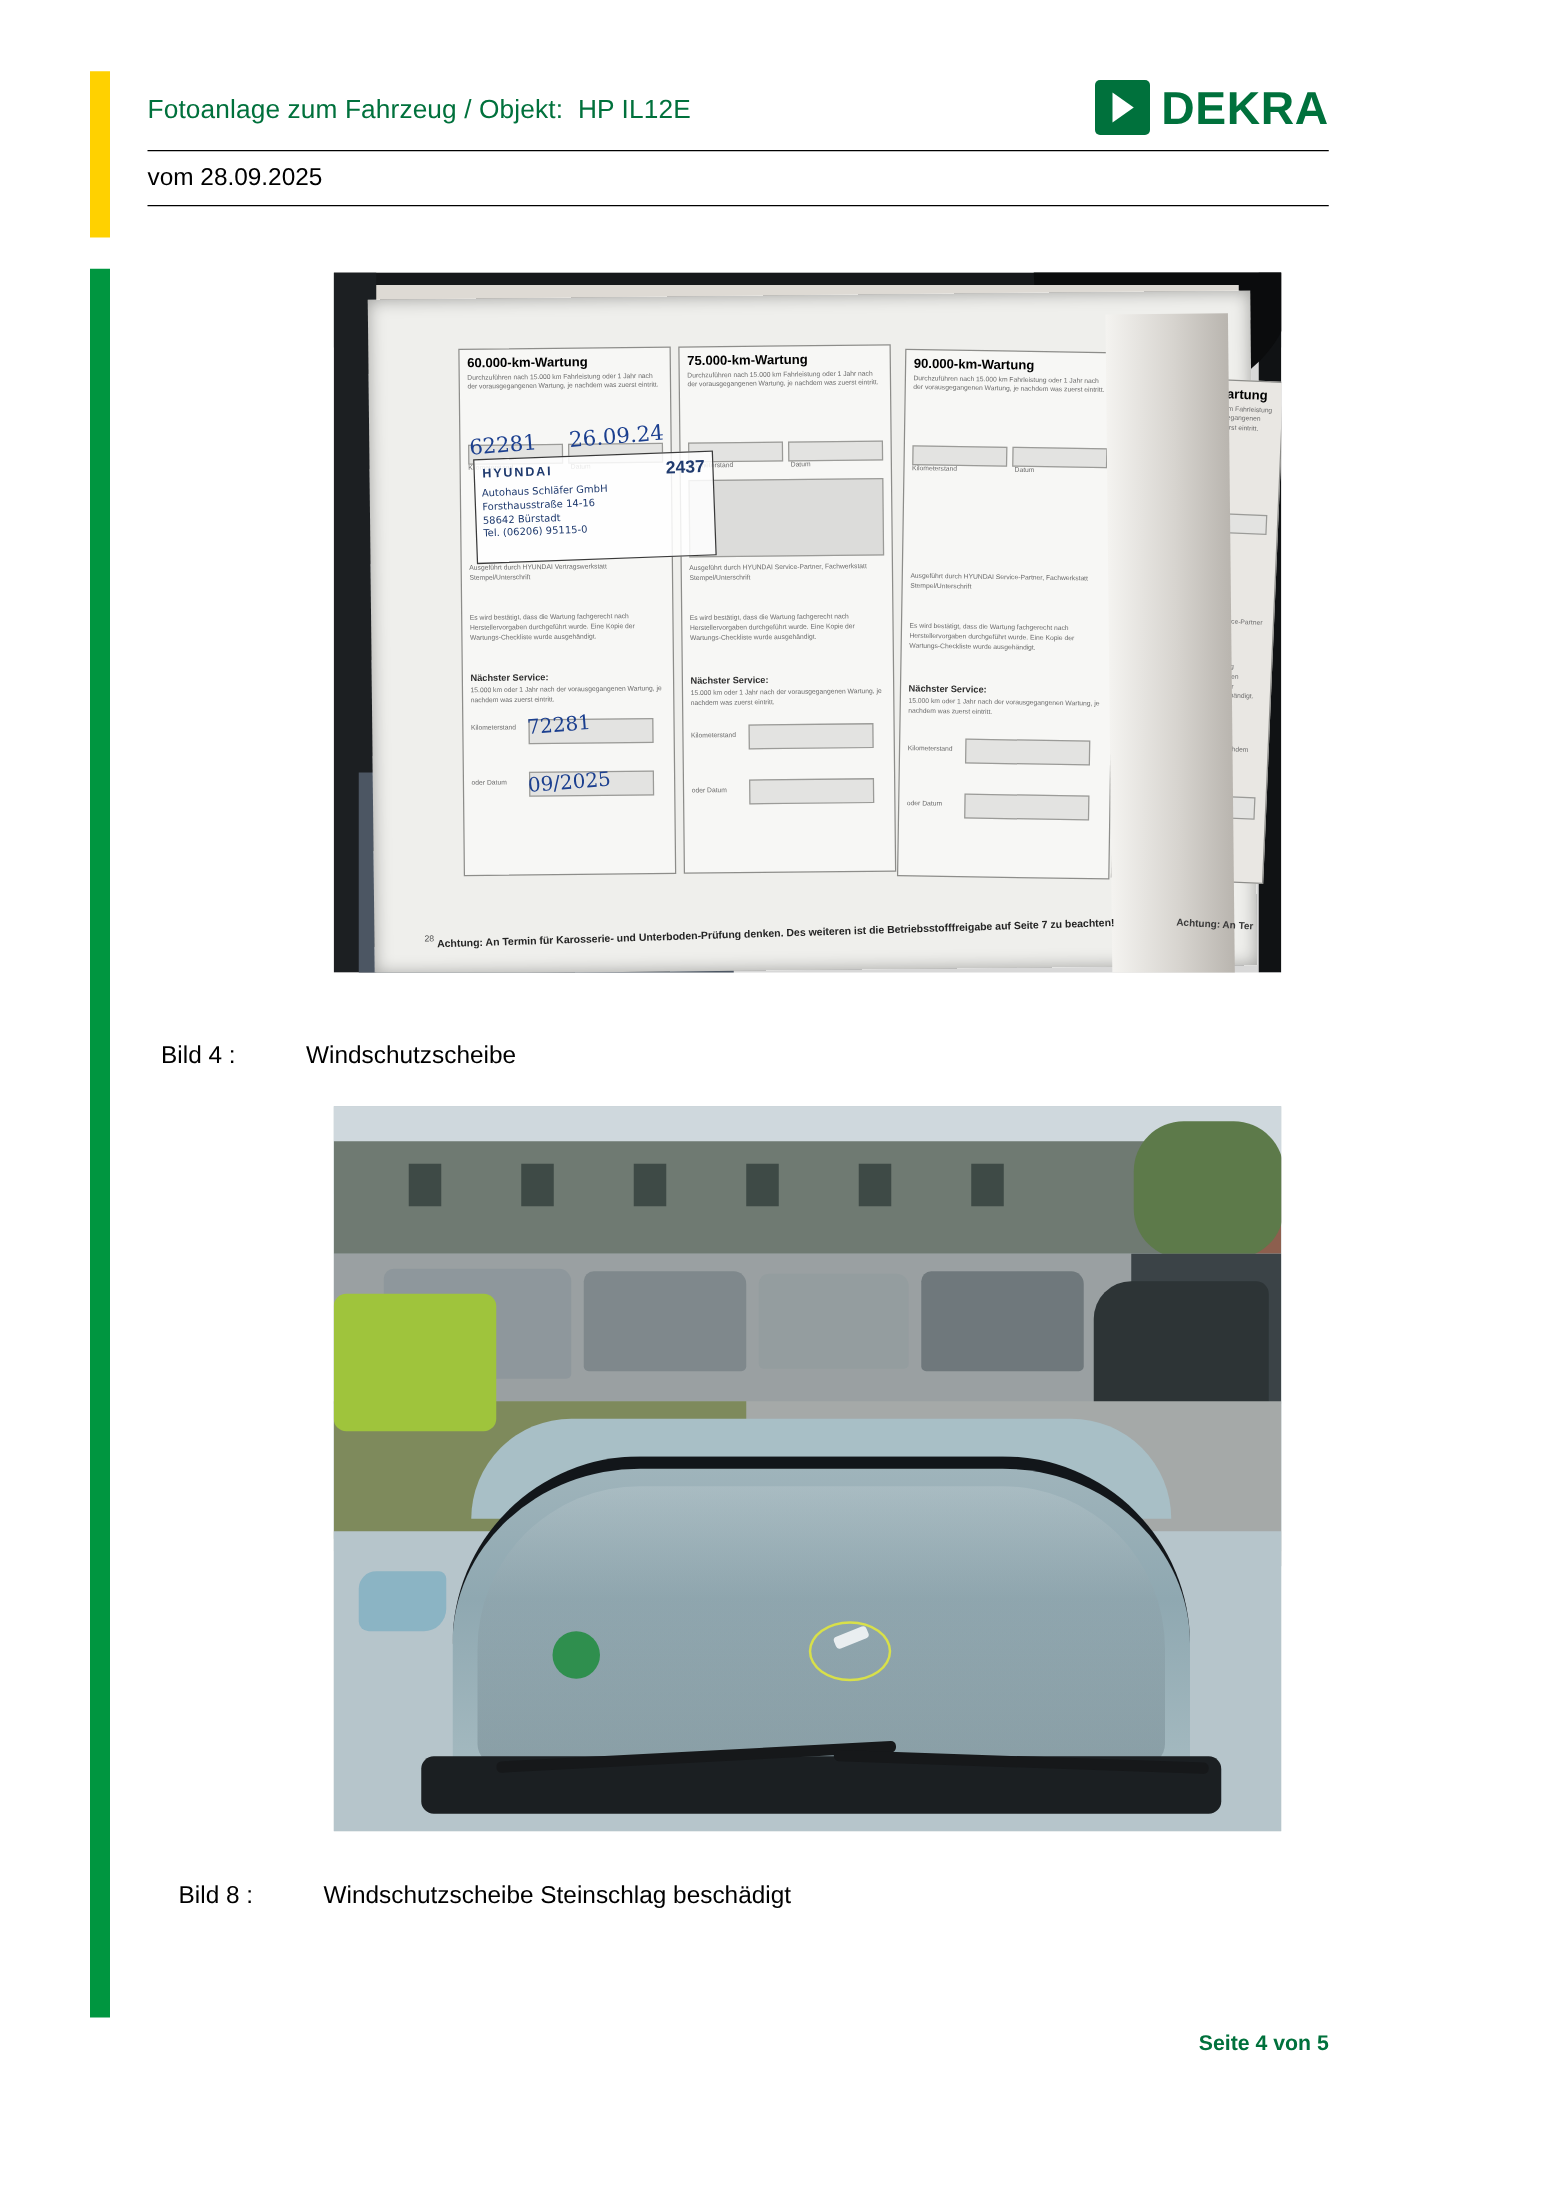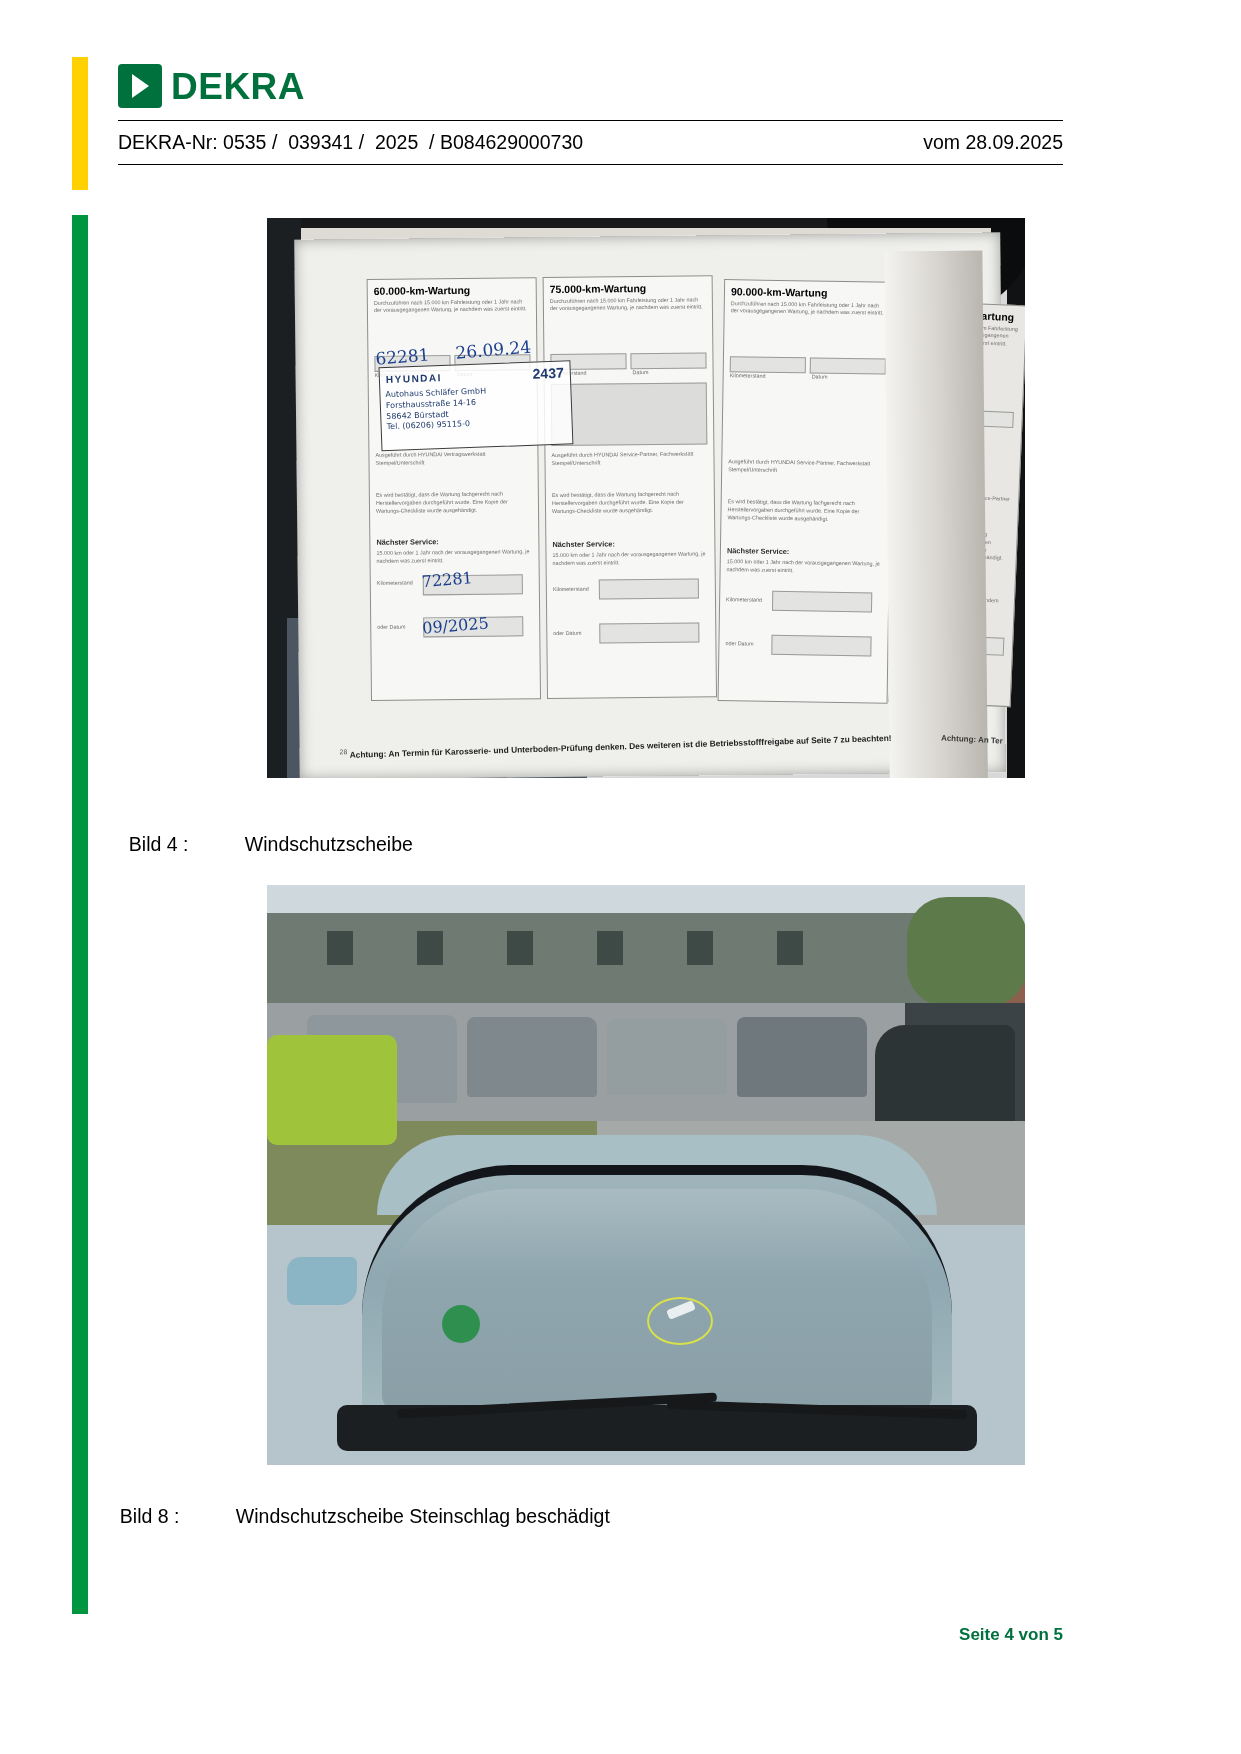--- a/index.html
+++ b/index.html
@@ -118,21 +118,21 @@
     background: #b9c6ca;
   }
 
   .caption {
     position: absolute;
     font-size: 19.5px;
     white-space: pre;
   }
   .caption .lbl { display: inline-block; width: 116px; }
   .cap1 { left: 118px; top: 810px; }
-  .cap2 { left: 109px; top: 1482px; }
+  .cap2 { left: 132px; top: 1482px; }
 
   .pagefoot {
     position: absolute;
     right: 178px;
     top: 1625px;
     font-size: 17px;
     color: #00713c;
     font-weight: bold;
     white-space: pre;
   }
@@ -275,28 +275,28 @@
   .f2-dark-right { position:absolute; right:0; top:118px; width:120px; height:250px; background:#3b4347; }
 </style>
 </head>
 <body>
 
 <div class="bar-yellow"></div>
 <div class="bar-green"></div>
 
 <div class="header">
   <div class="header-row1">
+    <div class="doc-title">Fotoanlage zum Fahrzeug / Objekt:  HP IL12E</div>
     <div class="logo">
       <span class="logo-mark"></span>
       <span class="logo-text">DEKRA</span>
     </div>
   </div>
   <div class="rule"></div>
   <div class="header-row2">
-    <span>DEKRA-Nr: 0535 /  039341 /  2025  / B084629000730</span>
     <span>vom 28.09.2025</span>
   </div>
   <div class="rule"></div>
 </div>
 
 <div class="figure1">
   <div class="f1-dark-top"></div>
   <div class="f1-dark-left"></div>
   <div class="f1-dark-right"></div>
   <div class="f1-wheel"></div>

